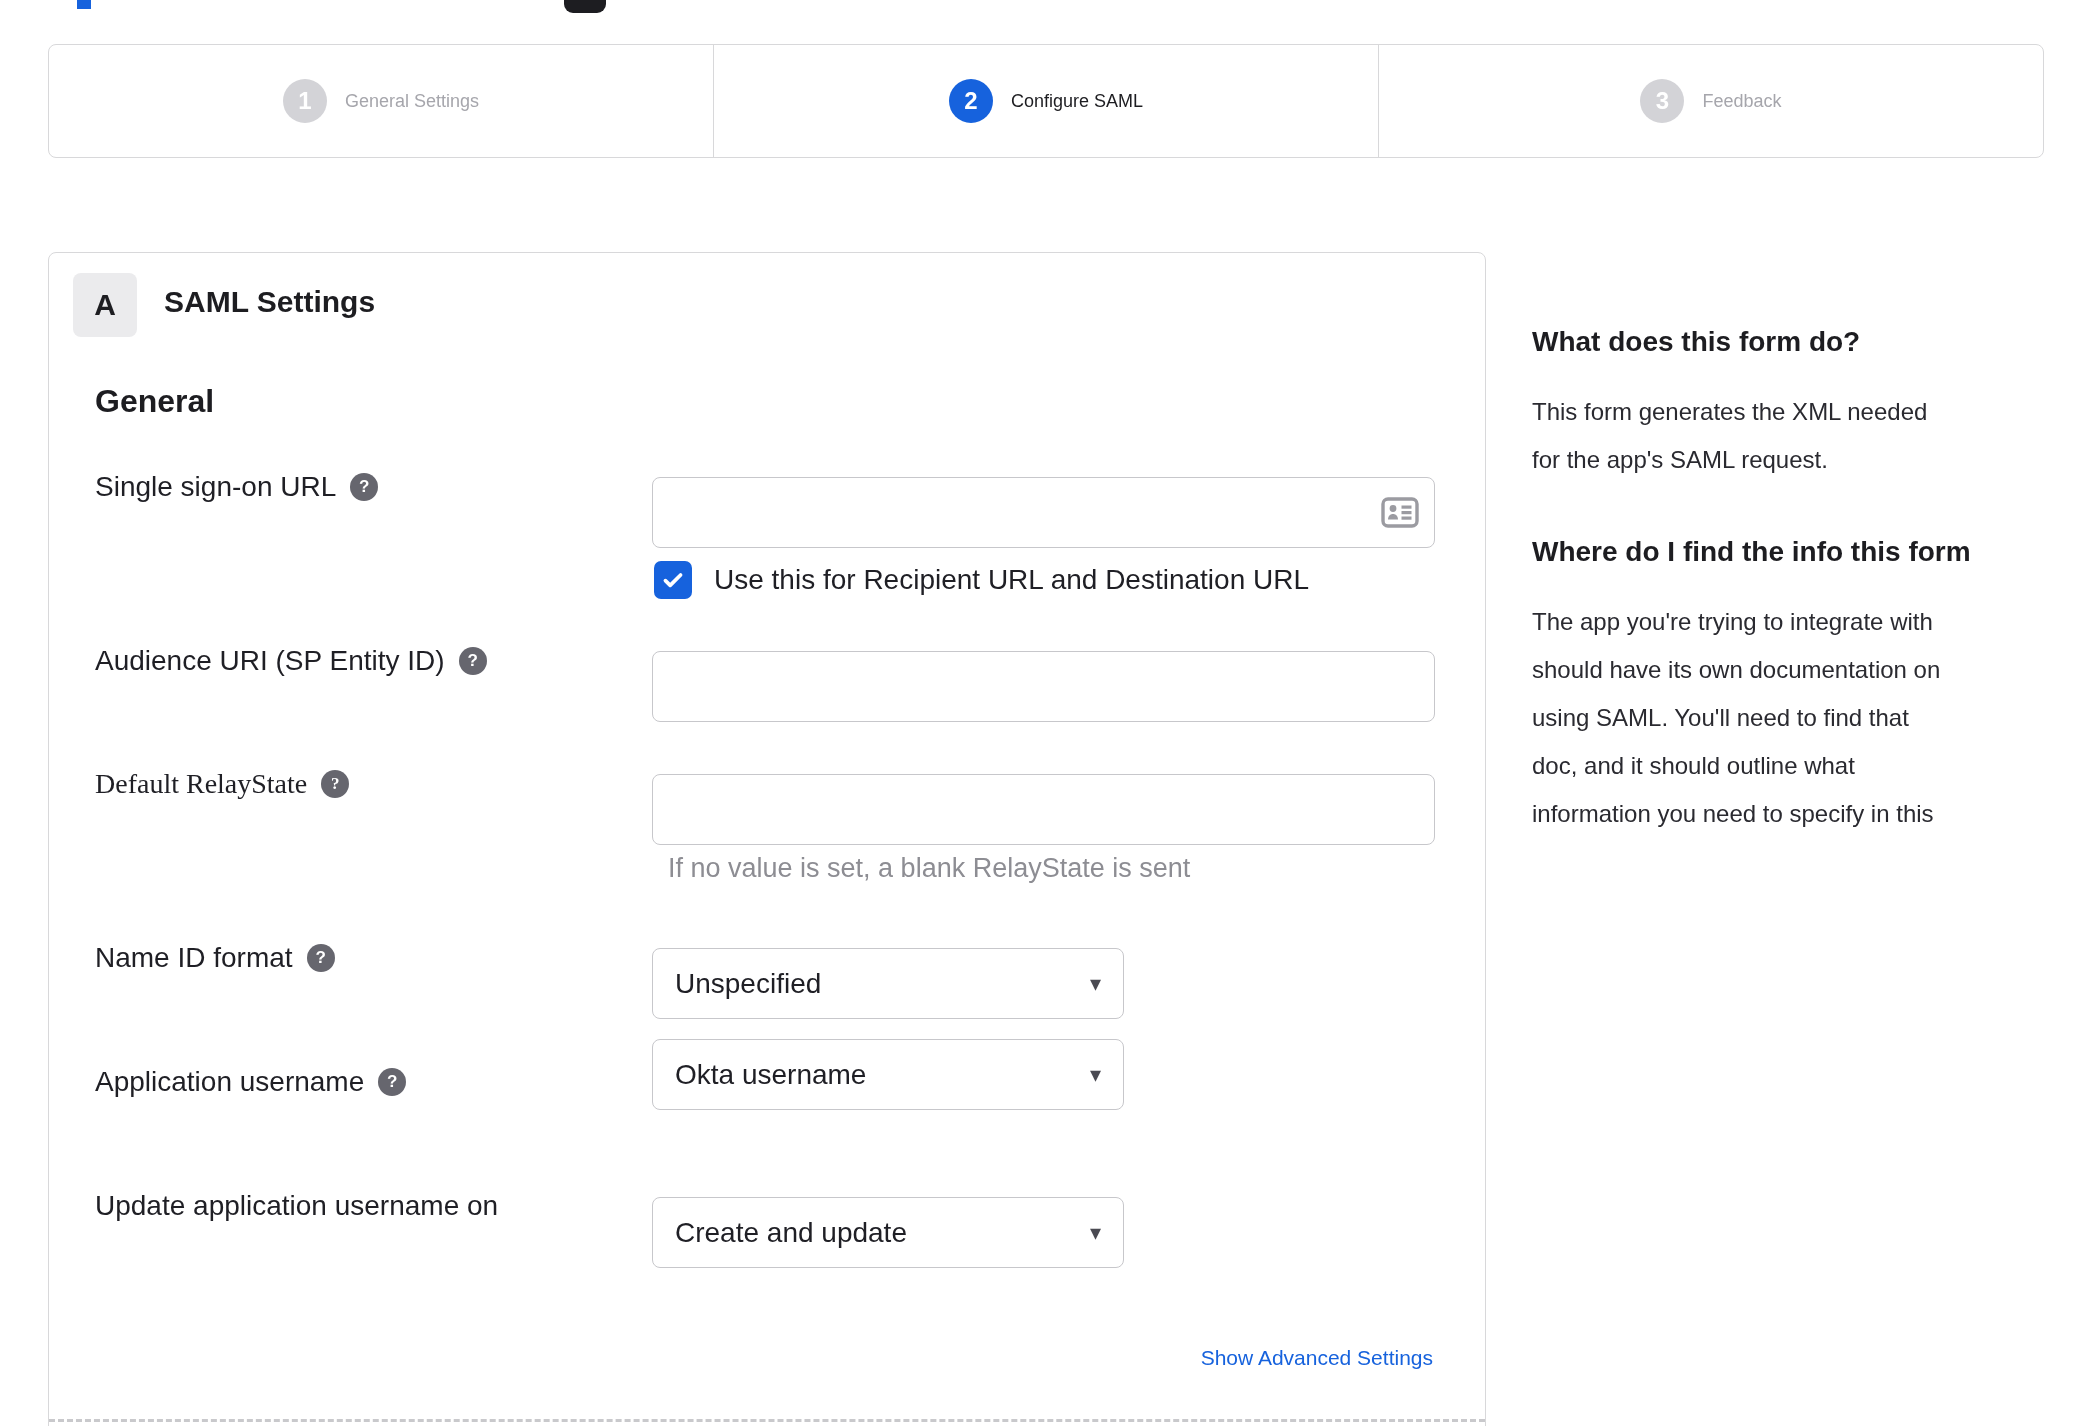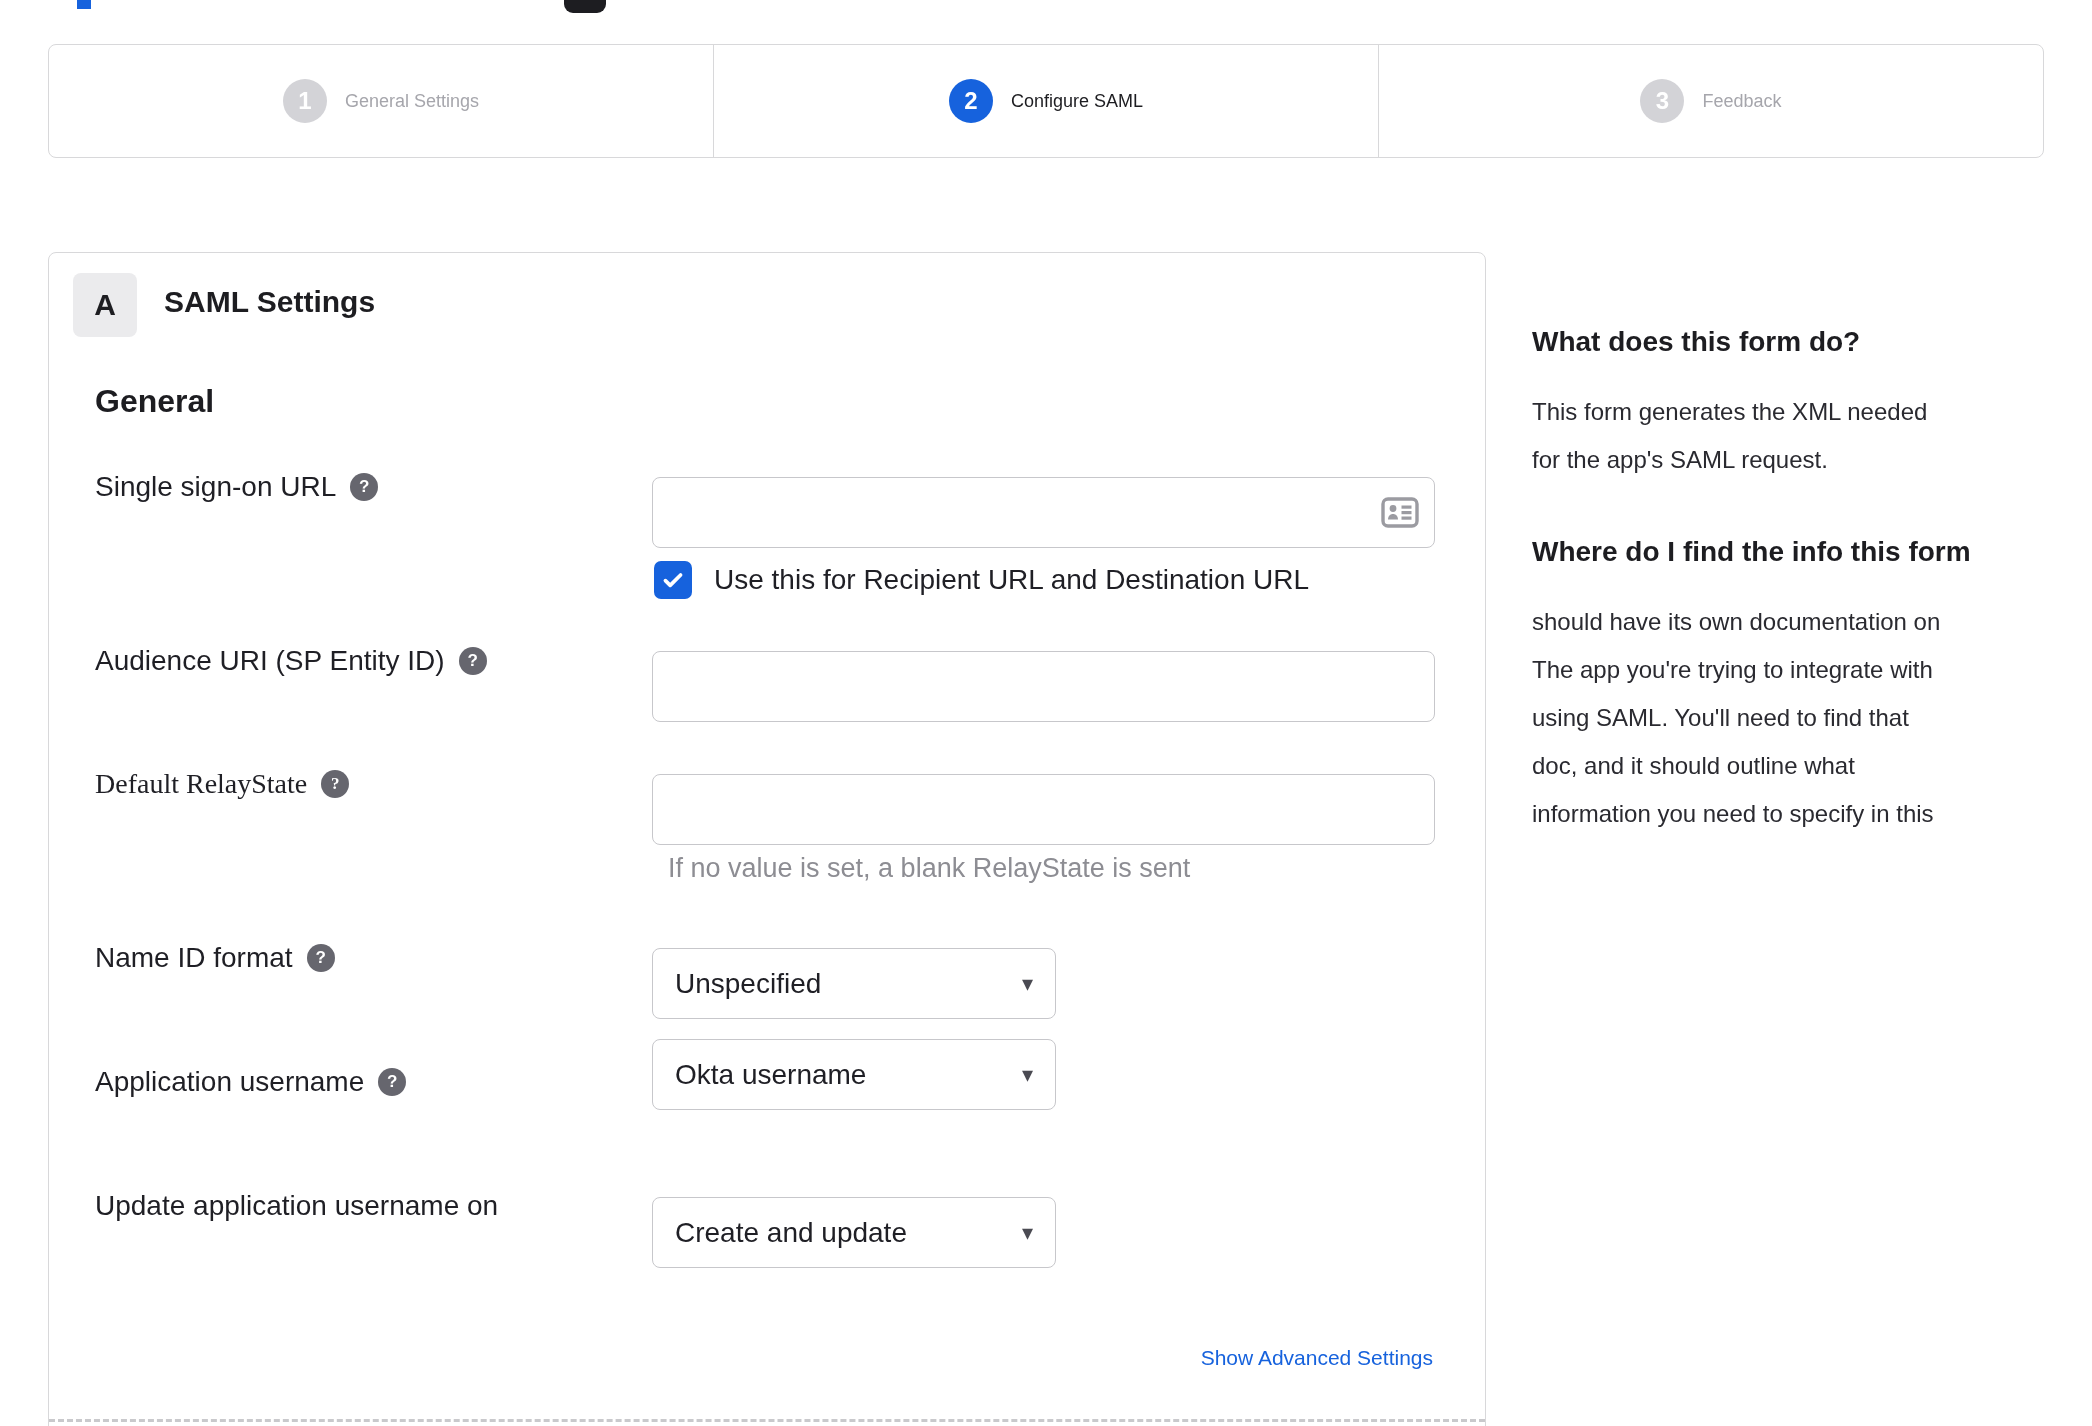--- a/index.html
+++ b/index.html
@@ -90,21 +90,21 @@
     display:flex;align-items:center;justify-content:center;flex:0 0 auto;
   }
   .checkbox-label{font-size:28px;color:#1f1f25;}
 
   .hint{
     position:absolute;left:603px;
     font-size:27px;color:#8d8d93;
   }
 
   .select{
-    position:absolute;left:603px;width:404px;height:71px;
+    position:absolute;left:603px;width:472px;height:71px;
     border:1px solid #c7c7cb;border-radius:8px;background:#ffffff;
     box-sizing:border-box;display:flex;align-items:center;
     padding:0 22px;cursor:pointer;
   }
   .select-value{font-size:28px;color:#1f1f25;flex:1;}
   .select-caret{font-size:22px;color:#4a4a52;line-height:1;}
 
   .advanced-link{
     position:absolute;right:52px;top:1093px;
     font-size:21px;color:#1662dd;text-decoration:none;cursor:pointer;
@@ -241,19 +241,19 @@
 <div class="sidebar">
   <div class="q">What does this form do?</div>
   <div class="a">
     <div>This form generates the XML needed</div>
     <div>for the app's SAML request.</div>
   </div>
   <div class="q">
     <div>Where do I find the info this form</div>
   </div>
   <div class="a">
+    <div>The app you're trying to integrate with</div>
     <div>should have its own documentation on</div>
-    <div>The app you're trying to integrate with</div>
     <div>using SAML. You'll need to find that</div>
     <div>doc, and it should outline what</div>
     <div>information you need to specify in this</div>
   </div>
 </div>
 
 </body></html>

